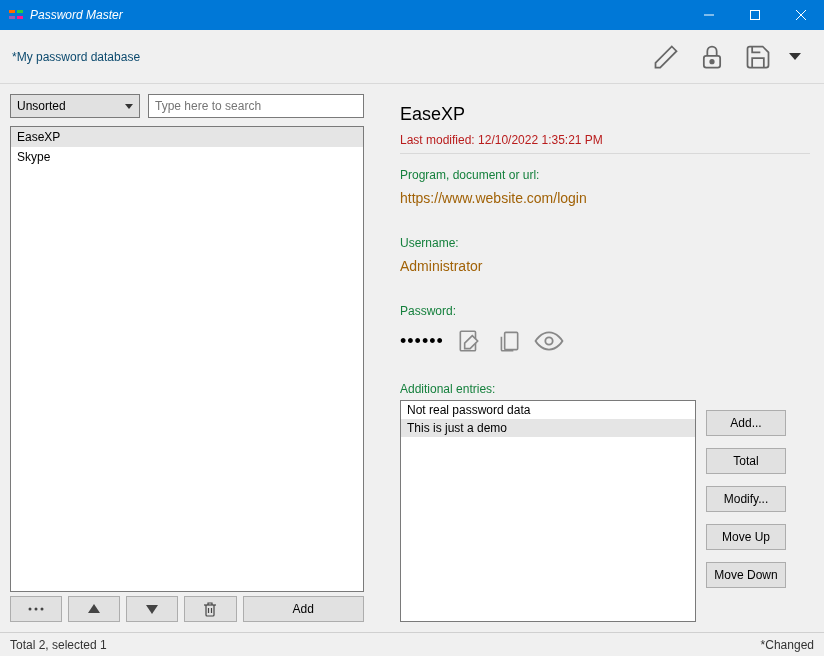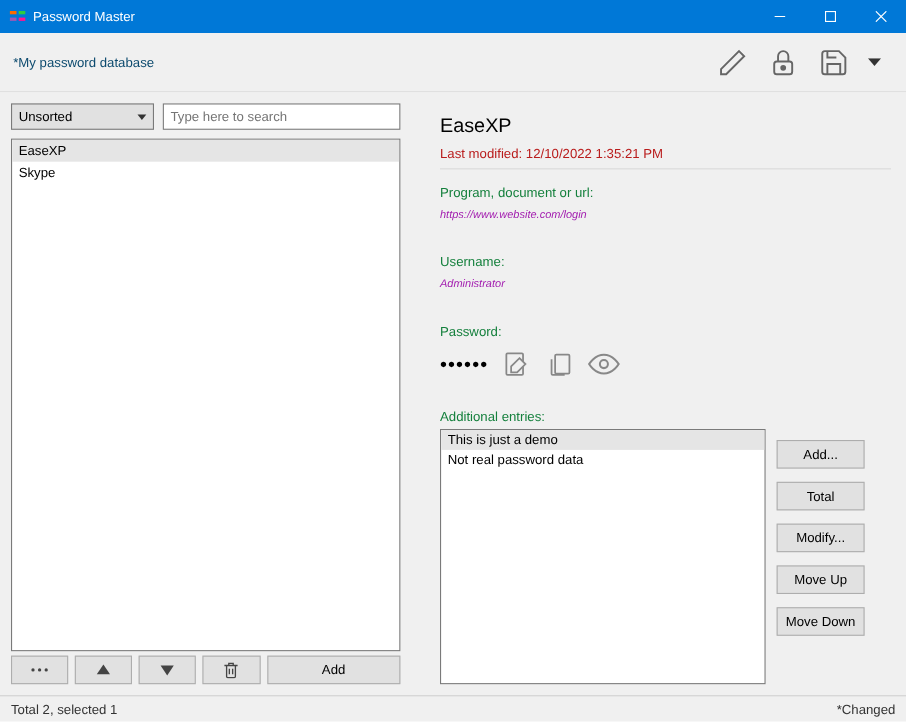--- a/index.html
+++ b/index.html
@@ -1,18 +1,18 @@
 <!DOCTYPE html>
 <html><head>
   <meta charset="utf-8">
   <style>
     * { box-sizing: border-box; margin: 0; padding: 0; }
     body { font-family: "Segoe UI", Tahoma, sans-serif; font-size: 12px; color: #000; background: #fff; width: 824px; height: 656px; overflow: hidden; }
     
-    .titlebar { background: #0078d7; color: #fff; height: 30px; display: flex; align-items: center; }
+    .titlebar { background: #0078d7; color: #fff; height: 30px; display: flex; align-items: center; font-style: italic; }
     .titlebar-icon { width: 16px; height: 16px; margin: 0 6px 0 8px; }
     .titlebar-title { flex: 1; font-size: 12px; }
     .titlebar-btns { display: flex; }
     .titlebar-btn { width: 46px; height: 30px; display: flex; align-items: center; justify-content: center; color: #fff; }
     
     .toolbar { background: #f0f0f0; height: 54px; display: flex; align-items: center; padding: 0 12px; border-bottom: 1px solid #d9d9d9; }
     .db-name { color: #0c4a6e; font-size: 12px; }
     .toolbar-spacer { flex: 1; }
     .toolbar-btn { width: 40px; height: 40px; display: flex; align-items: center; justify-content: center; margin-left: 6px; }
     .dropdown-btn { width: 34px; height: 40px; display: flex; align-items: center; justify-content: center; }
@@ -30,21 +30,21 @@
     .left-btns { display: flex; gap: 6px; margin-top: 4px; }
     .btn { height: 26px; background: #e1e1e1; border: 1px solid #adadad; display: flex; align-items: center; justify-content: center; font-size: 12px; }
     .left-btns .btn.small { width: 54px; }
     .left-btns .btn.add { width: 126px; }
     
     .right-panel { flex: 1; padding: 20px 14px 10px 30px; display: flex; flex-direction: column; }
     .entry-title { font-size: 18px; color: #000; margin-bottom: 8px; }
     .last-modified { color: #b91c1c; font-size: 12px; margin-bottom: 6px; }
     .divider { border: none; border-top: 1px solid #d9d9d9; margin-bottom: 14px; }
     .field-label { color: #15803d; font-size: 12px; margin-bottom: 8px; }
-    .field-value { font-size: 10px; color: #a21caf; margin-bottom: 30px; font-style: italic; }
+    .field-value { font-size: 14px; color: #a16207; margin-bottom: 30px; }
     .password-row { display: flex; align-items: center; gap: 10px; margin-bottom: 26px; }
     .password-dots { font-size: 18px; letter-spacing: 1px; }
     .pwd-btn { width: 30px; height: 30px; display: flex; align-items: center; justify-content: center; }
     
     .additional { display: flex; gap: 10px; flex: 1; min-height: 0; }
     .additional-left { flex: 1; display: flex; flex-direction: column; }
     .additional-list { flex: 1; background: #fff; border: 1px solid #7a7a7a; overflow: auto; }
     .additional-item { padding: 2px 6px; font-size: 12px; }
     .additional-item.selected { background: #e5e5e5; }
     .additional-right { width: 104px; display: flex; flex-direction: column; gap: 12px; }
@@ -197,22 +197,22 @@
           <path d="M1 9s4-7 11-7 11 7 11 7-4 7-11 7S1 9 1 9z"></path>
           <circle cx="12" cy="9" r="3"></circle>
         </svg>
       </div>
     </div>
 
     <div class="additional">
       <div class="additional-left">
         <div class="field-label" style="margin-bottom:4px">Additional entries:</div>
         <div class="additional-list" id="additional-list">
+            <div class="additional-item">Not real password data</div>
             <div class="additional-item selected">This is just a demo</div>
-            <div class="additional-item">Not real password data</div>
           </div>
       </div>
       <div class="additional-right">
         <div style="height:16px"></div>
         <div class="btn">
             <span>Add...</span>
           </div>
         <div class="btn">
             <span>Total</span>
           </div>

